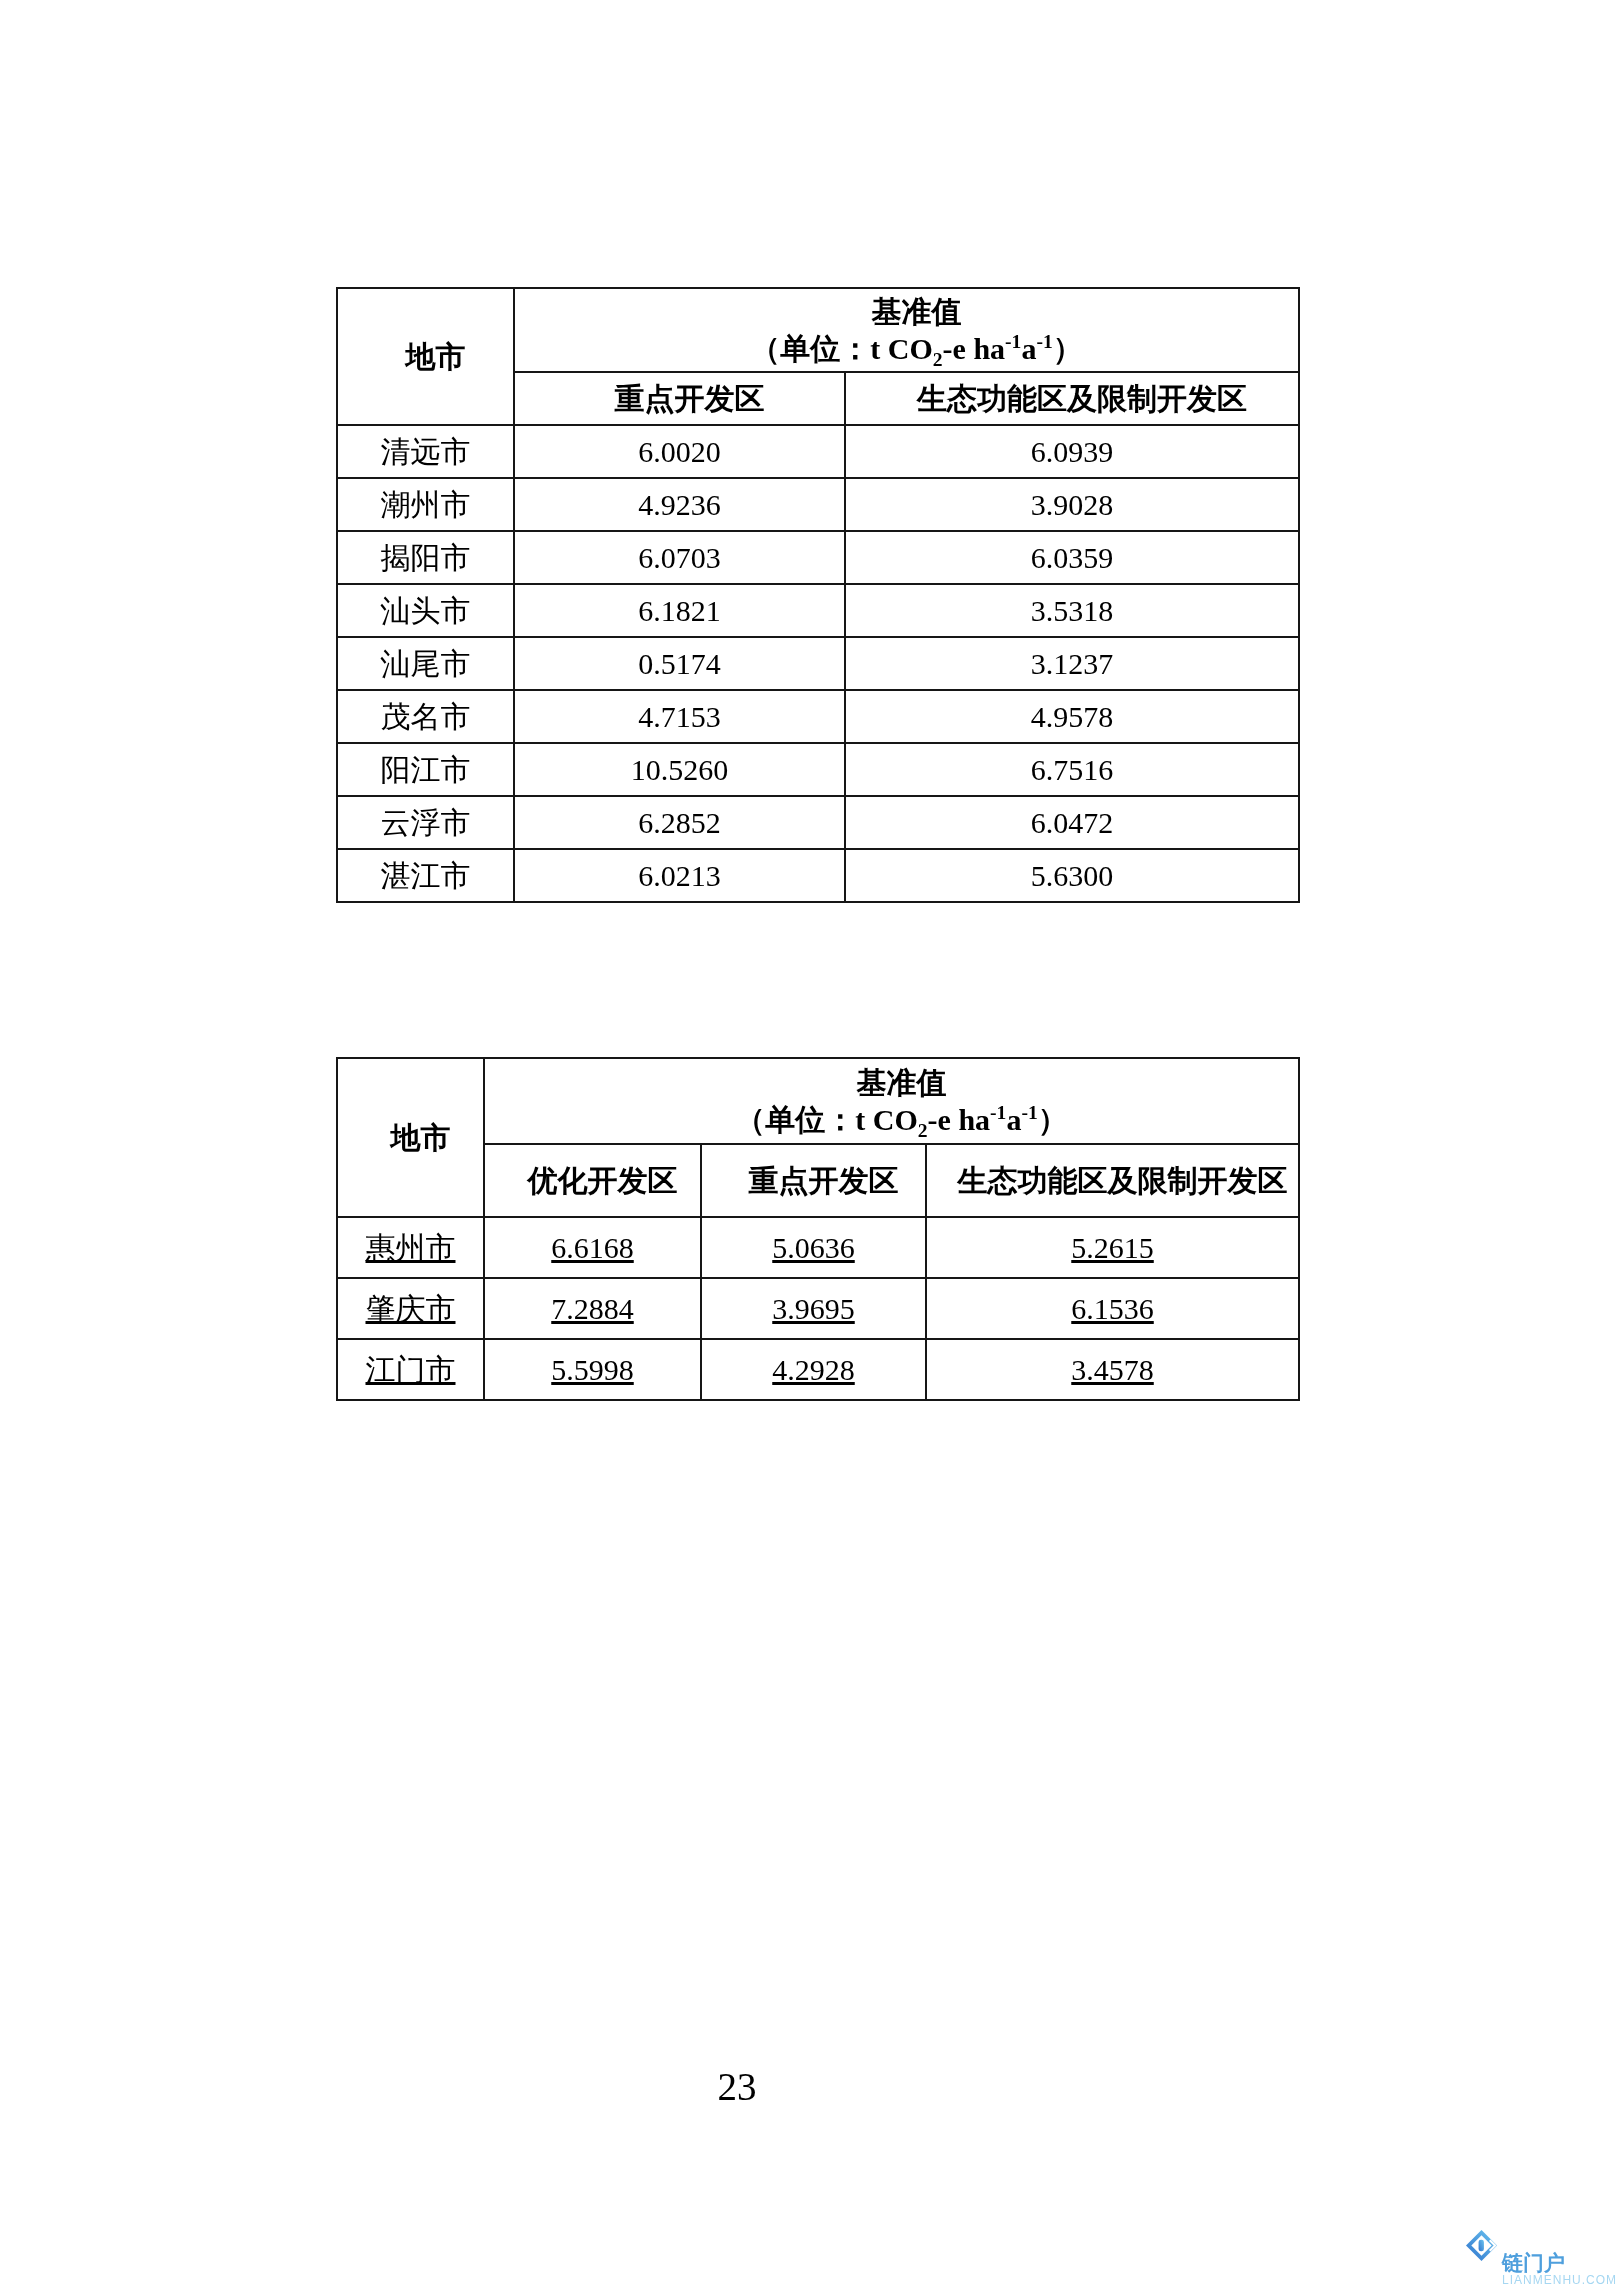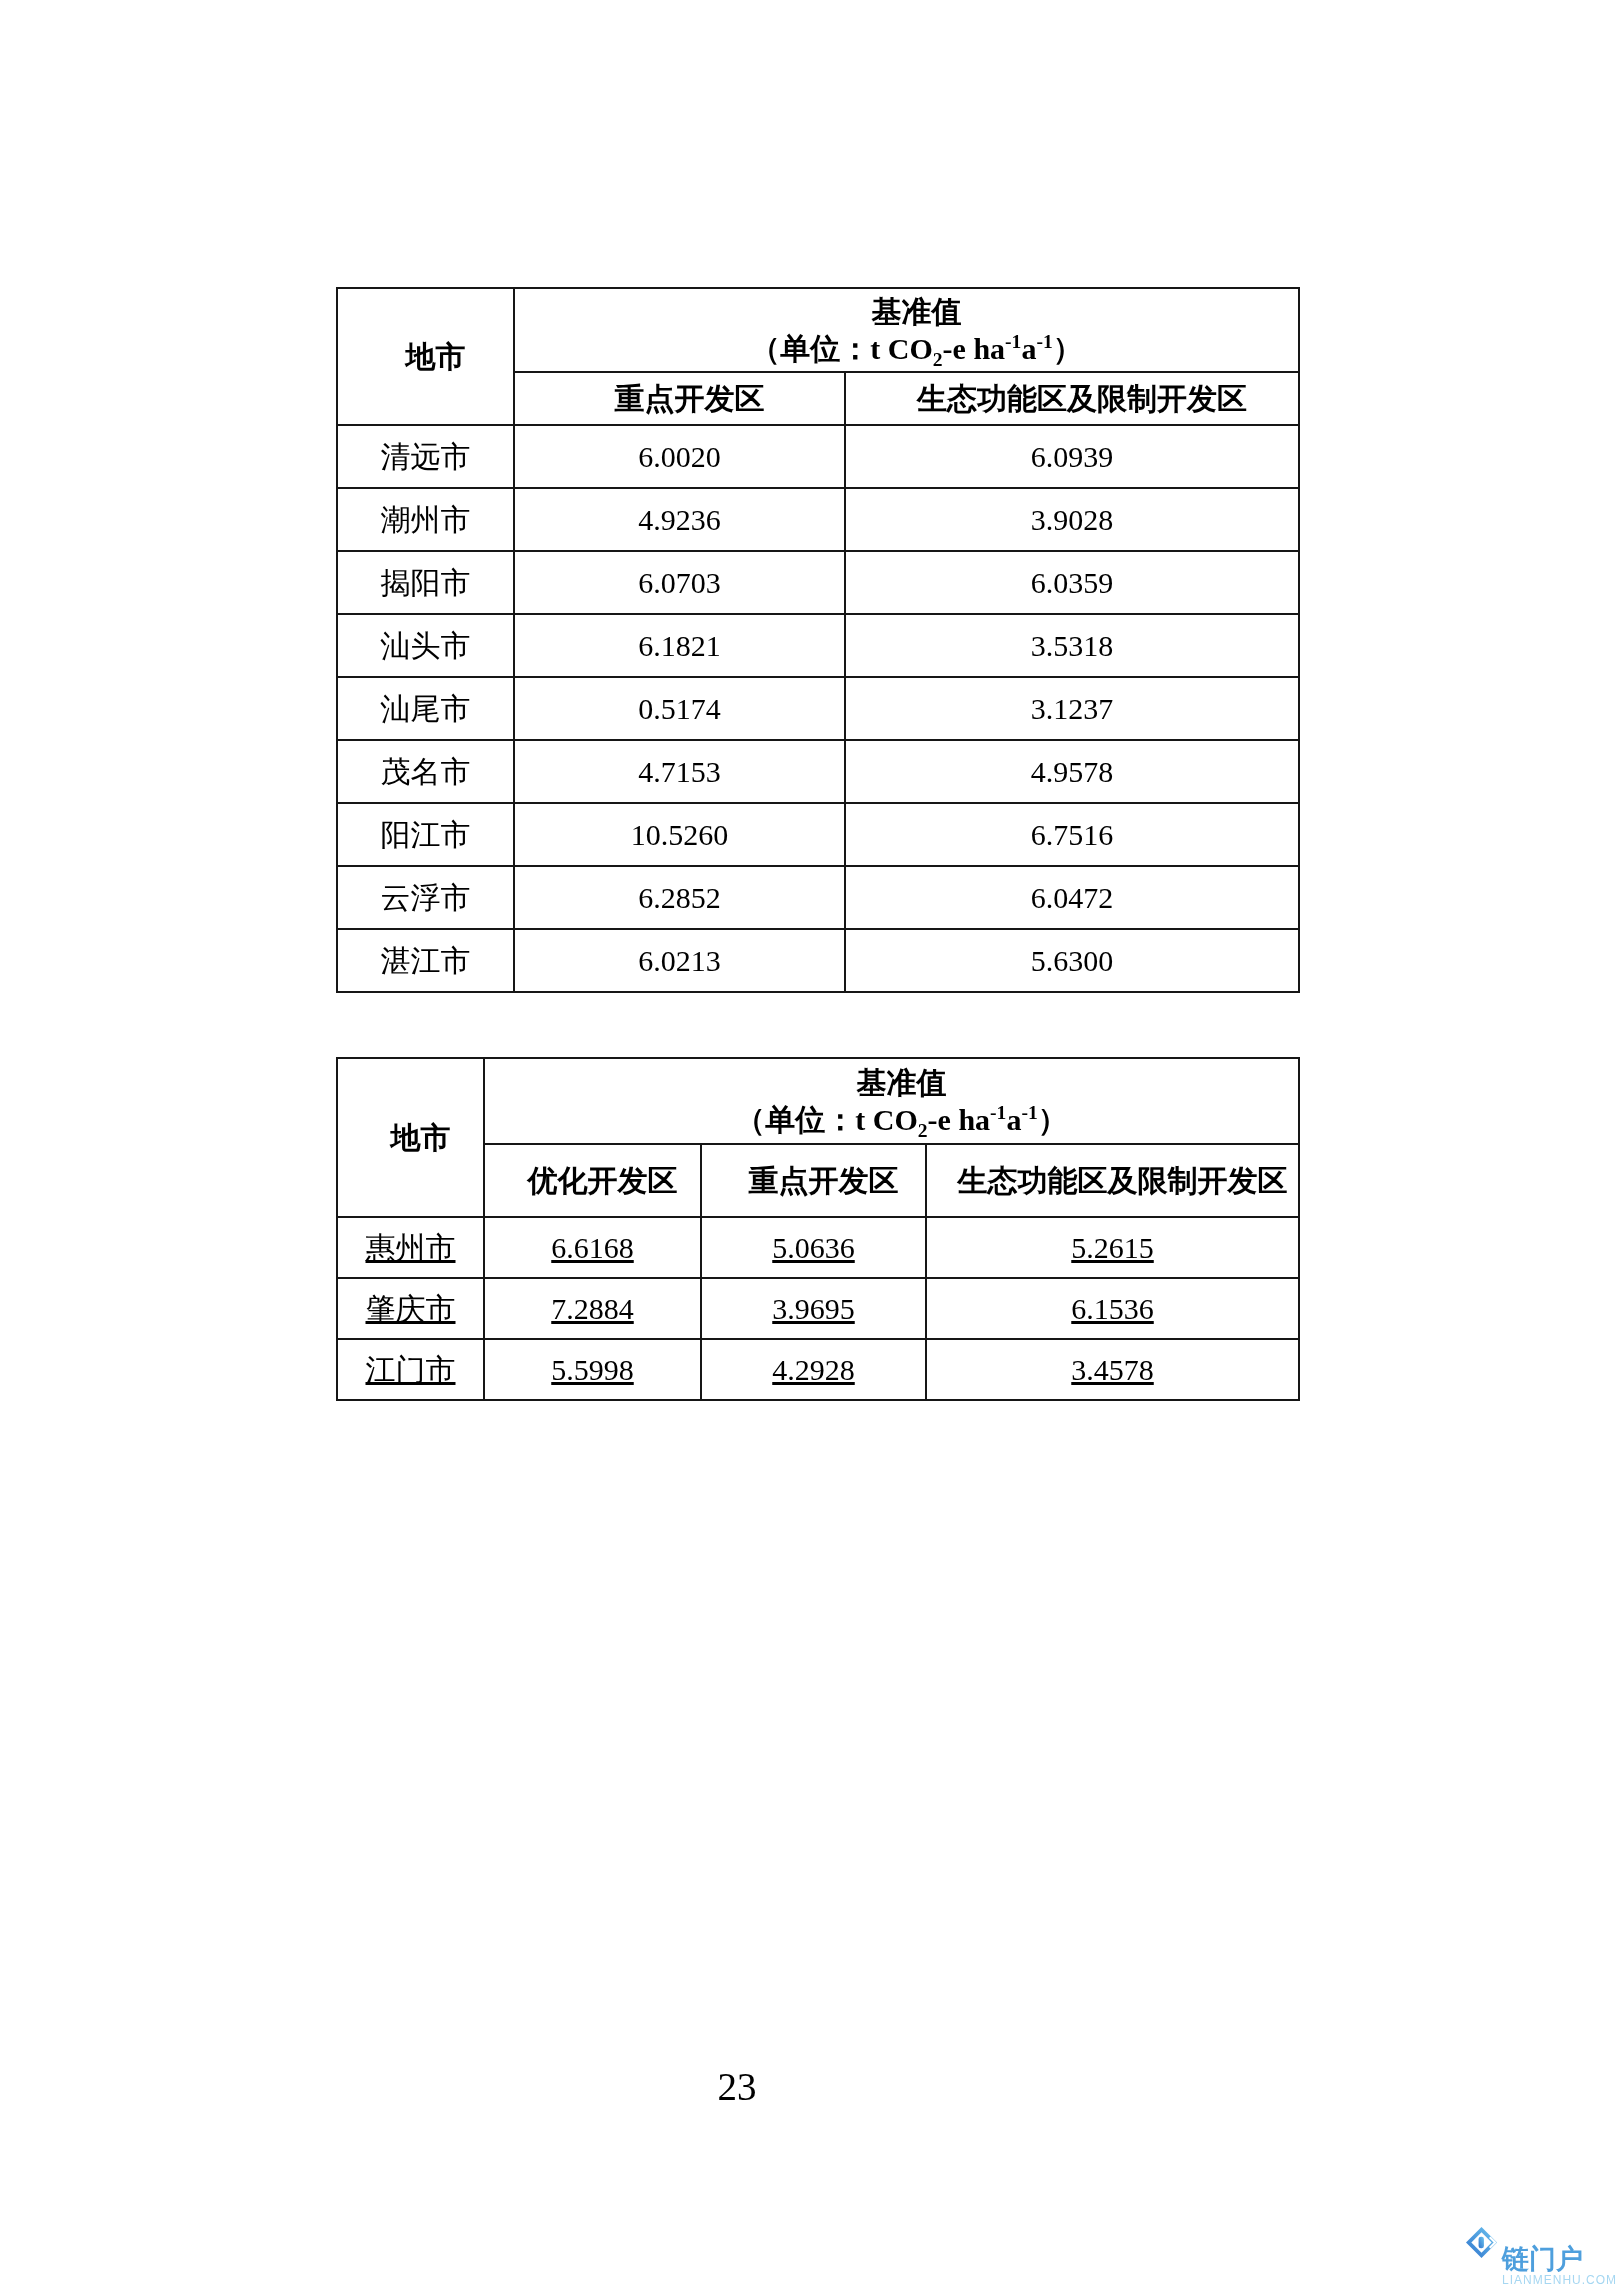--- a/index.html
+++ b/index.html
@@ -23,21 +23,21 @@
     vertical-align:middle;
     padding:0;
     font-size:30px;
     font-weight:normal;
     line-height:1.25;
   }
   .doc-table th { font-weight:bold;padding-left:20px; }
   #table1 { left:336px; top:287px; width:963px; }
   #table1 tr.hrow1 { height:84px; }
   #table1 tr.hrow2 { height:53px; }
-  #table1 tr.drow  { height:63px;margin-top:40px; }
+  #table1 tr.drow  { height:53px;margin-top:40px; }
   #table2 { left:336px; top:1057px; width:963px; }
   #table2 tr.hrow1 { height:86px; }
   #table2 tr.hrow2 { height:73px;margin-top:28px; }
   #table2 tr.drow  { height:61px;text-decoration:underline; }
   .unit-line { font-weight:bold; font-size:30px; }
   .unit-line sub { font-size:19.6px; line-height:0; }
   .unit-line sup { font-size:19.6px; line-height:0; }
   .tbl-title {
     position:absolute;
     left:336px; top:996px; width:963px;
@@ -54,21 +54,21 @@
   .watermark {
     position:absolute;
     right:3.9px; bottom:4.9px;
     display:flex;
     align-items:center;
     gap:3.9px;
   }
   .wm-textcol { display:flex; flex-direction:column; align-items:flex-start; }
   .wm-cn {
     font-family:"Liberation Sans","DejaVu Sans",sans-serif;
-    font-size:27px; font-weight:bold; line-height:1;
+    font-size:21px; font-weight:bold; line-height:1;
     color:#4e9fdd;
     margin-top:48px;
   }
   .wm-en {
     font-family:"Liberation Sans","DejaVu Sans",sans-serif;
     font-size:12px; line-height:1.3; letter-spacing:1px;
     color:#a6d7f2;
   }
 </style>
 </head>

